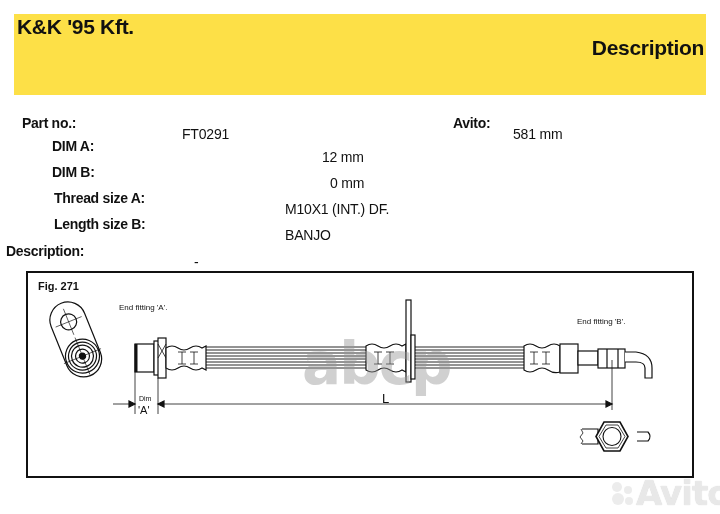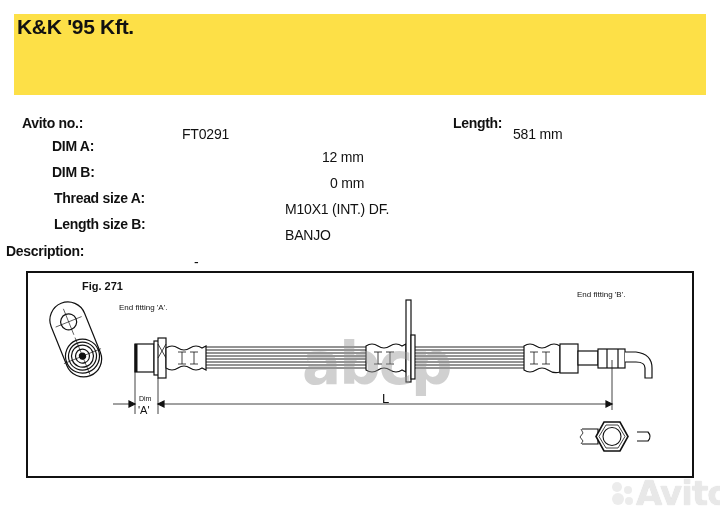--- a/index.html
+++ b/index.html
@@ -59,21 +59,20 @@
       height: 203px;
       border: 2px solid #111;
       background: #fff;
     }
     .fig-label {
       position: absolute;
       left: 10px;
       top: 7px;
       font-size: 11px;
       font-weight: bold;
-      margin-left: 44px;
     }
     .fit-label {
       position: absolute;
       font-size: 8px;
     }
     svg.drawing {
       position: absolute;
       left: 0;
       top: 0;
     }
@@ -103,26 +102,27 @@
       position: absolute;
       left: 610px;
       top: 481px;
     }
   </style>
 </head>
 <body>
 
 <div class="header-box">
   <div class="brand">K&amp;K '95 Kft.</div>
+  <div class="hdr-desc">Description</div>
 </div>
 
-<div class="field-label" style="left:22px; top:115px;">Avito no.:</div>
+<div class="field-label" style="left:22px; top:115px;">Part no.:</div>
 <div class="field-value" style="left:182px; top:115px;">FT0291</div>
 
-<div class="field-label" style="left:453px; top:115px;">Length:</div>
+<div class="field-label" style="left:453px; top:115px;">Avito:</div>
 <div class="field-value" style="left:513px; top:115px;">581 mm</div>
 
 <div class="field-label" style="left:52px; top:138px;">DIM A:</div>
 <div class="field-value" style="left:322px; top:138px;">12 mm</div>
 
 <div class="field-label" style="left:52px; top:164px;">DIM B:</div>
 <div class="field-value" style="left:330px; top:164px;">0 mm</div>
 
 <div class="field-label" style="left:54px; top:190px;">Thread size A:</div>
 <div class="field-value" style="left:285px; top:190px;">M10X1 (INT.) DF.</div>
@@ -235,21 +235,21 @@
       <path d="M581,429 L583,433 L580,437 L583,441 L581,444" stroke-width="0.8"></path>
       <path d="M637,432 L648,432 Q652,436.5 648,441 L637,441" fill="#fff"></path>
       <polygon points="604,422 620,422 628,436.5 620,451 604,451 596,436.5" fill="#fff" stroke-width="1.6"></polygon>
       <polygon points="606,425 618,425 625,436.5 618,448 606,448 599,436.5" stroke-width="0.8"></polygon>
       <circle cx="612" cy="436.5" r="9" stroke-width="1.1"></circle>
     </g>
   </g>
 </svg>
 
 <div class="fit-label" style="left:119px; top:303px;text-align:right;">End fitting 'A'.</div>
-<div class="fit-label" style="left:577px; top:290px;text-align:center;">End fitting 'B'.</div>
+<div class="fit-label" style="left:577px; top:317px;text-align:center;">End fitting 'B'.</div>
 <div class="fit-label" style="left:139px; top:395px; font-size:7px;">Dim</div>
 <div class="fit-label" style="left:138px; top:404px; font-size:11px;">'A'</div>
 <div class="fit-label" style="left:382px; top:391px; font-size:13px;">L</div>
 
 <div class="wm-abcp">abcp</div>
 <svg class="wm-avito-dots" width="26" height="26">
   <circle cx="7" cy="6" r="5" fill="rgba(235,235,235,0.95)"></circle>
   <circle cx="18" cy="9" r="4" fill="rgba(235,235,235,0.95)"></circle>
   <circle cx="8" cy="18" r="6" fill="rgba(235,235,235,0.95)"></circle>
   <circle cx="19" cy="20" r="4" fill="rgba(235,235,235,0.95)"></circle>

